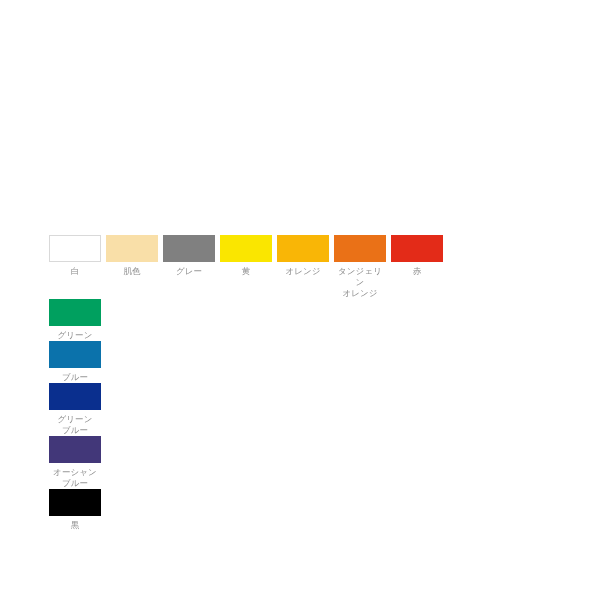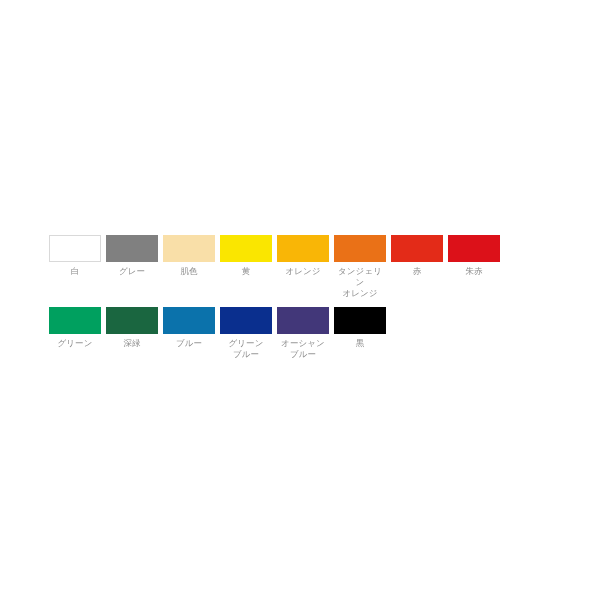--- a/index.html
+++ b/index.html
@@ -24,21 +24,22 @@
   }
 
   .swatch-row {
     display: flex;
     flex-direction: row;
     align-items: flex-start;
     justify-content: flex-start;
   }
 
   .swatch-row + .swatch-row {
-    margin-top: 8px;
+    margin-top: 0;
+    flex-direction: column;
   }
 
   .swatch-cell {
     width: 52px;
     margin-right: 5px;
     display: flex;
     flex-direction: column;
     align-items: center;
   }
 
@@ -67,57 +68,49 @@
 </head>
 <body style="background-color: rgb(255, 255, 255);">
 
 <div id="swatch-chart">
     <div class="swatch-row">
       <div class="swatch-cell">
         <span class="swatch-chip bordered" style="background-color: rgb(255, 255, 255);"></span>
         <span class="swatch-label">白</span>
       </div>
       <div class="swatch-cell">
+        <span class="swatch-chip" style="background-color: rgb(249, 223, 168);"></span>
+        <span class="swatch-label">肌色</span>
+      </div>
+      <div class="swatch-cell">
         <span class="swatch-chip" style="background-color: rgb(128, 128, 128);"></span>
         <span class="swatch-label">グレー</span>
-      </div>
-      <div class="swatch-cell">
-        <span class="swatch-chip" style="background-color: rgb(249, 223, 168);"></span>
-        <span class="swatch-label">肌色</span>
       </div>
       <div class="swatch-cell">
         <span class="swatch-chip" style="background-color: rgb(250, 230, 0);"></span>
         <span class="swatch-label">黄</span>
       </div>
       <div class="swatch-cell">
         <span class="swatch-chip" style="background-color: rgb(249, 182, 6);"></span>
         <span class="swatch-label">オレンジ</span>
       </div>
       <div class="swatch-cell">
         <span class="swatch-chip" style="background-color: rgb(234, 113, 23);"></span>
         <span class="swatch-label">タンジェリン
 オレンジ</span>
       </div>
       <div class="swatch-cell">
         <span class="swatch-chip" style="background-color: rgb(227, 43, 24);"></span>
         <span class="swatch-label">赤</span>
       </div>
-      <div class="swatch-cell">
-        <span class="swatch-chip" style="background-color: rgb(220, 17, 25);"></span>
-        <span class="swatch-label">朱赤</span>
-      </div>
     </div>
     <div class="swatch-row">
       <div class="swatch-cell">
         <span class="swatch-chip" style="background-color: rgb(0, 160, 95);"></span>
         <span class="swatch-label">グリーン</span>
-      </div>
-      <div class="swatch-cell">
-        <span class="swatch-chip" style="background-color: rgb(26, 102, 64);"></span>
-        <span class="swatch-label">深緑</span>
       </div>
       <div class="swatch-cell">
         <span class="swatch-chip" style="background-color: rgb(11, 114, 171);"></span>
         <span class="swatch-label">ブルー</span>
       </div>
       <div class="swatch-cell">
         <span class="swatch-chip" style="background-color: rgb(10, 47, 142);"></span>
         <span class="swatch-label">グリーン
 ブルー</span>
       </div>

